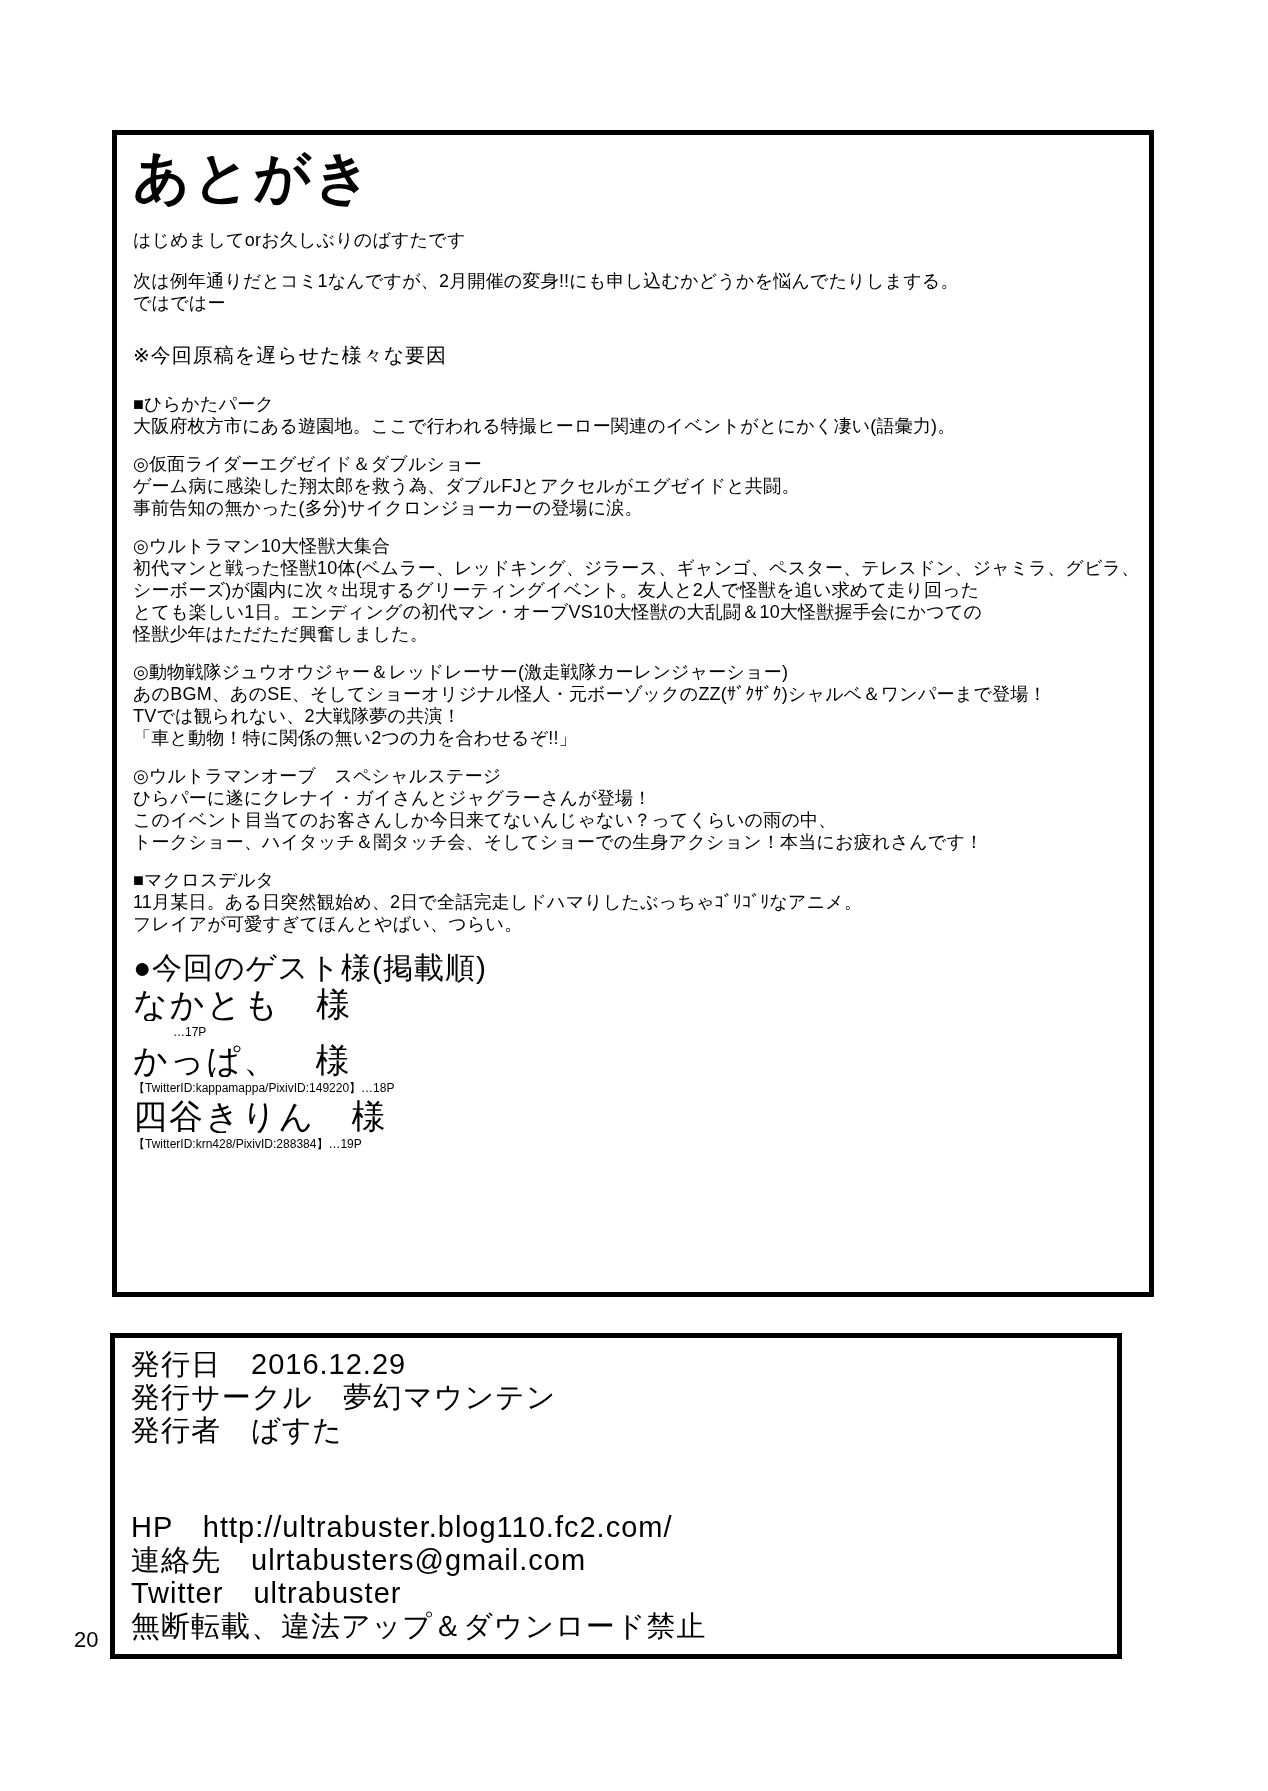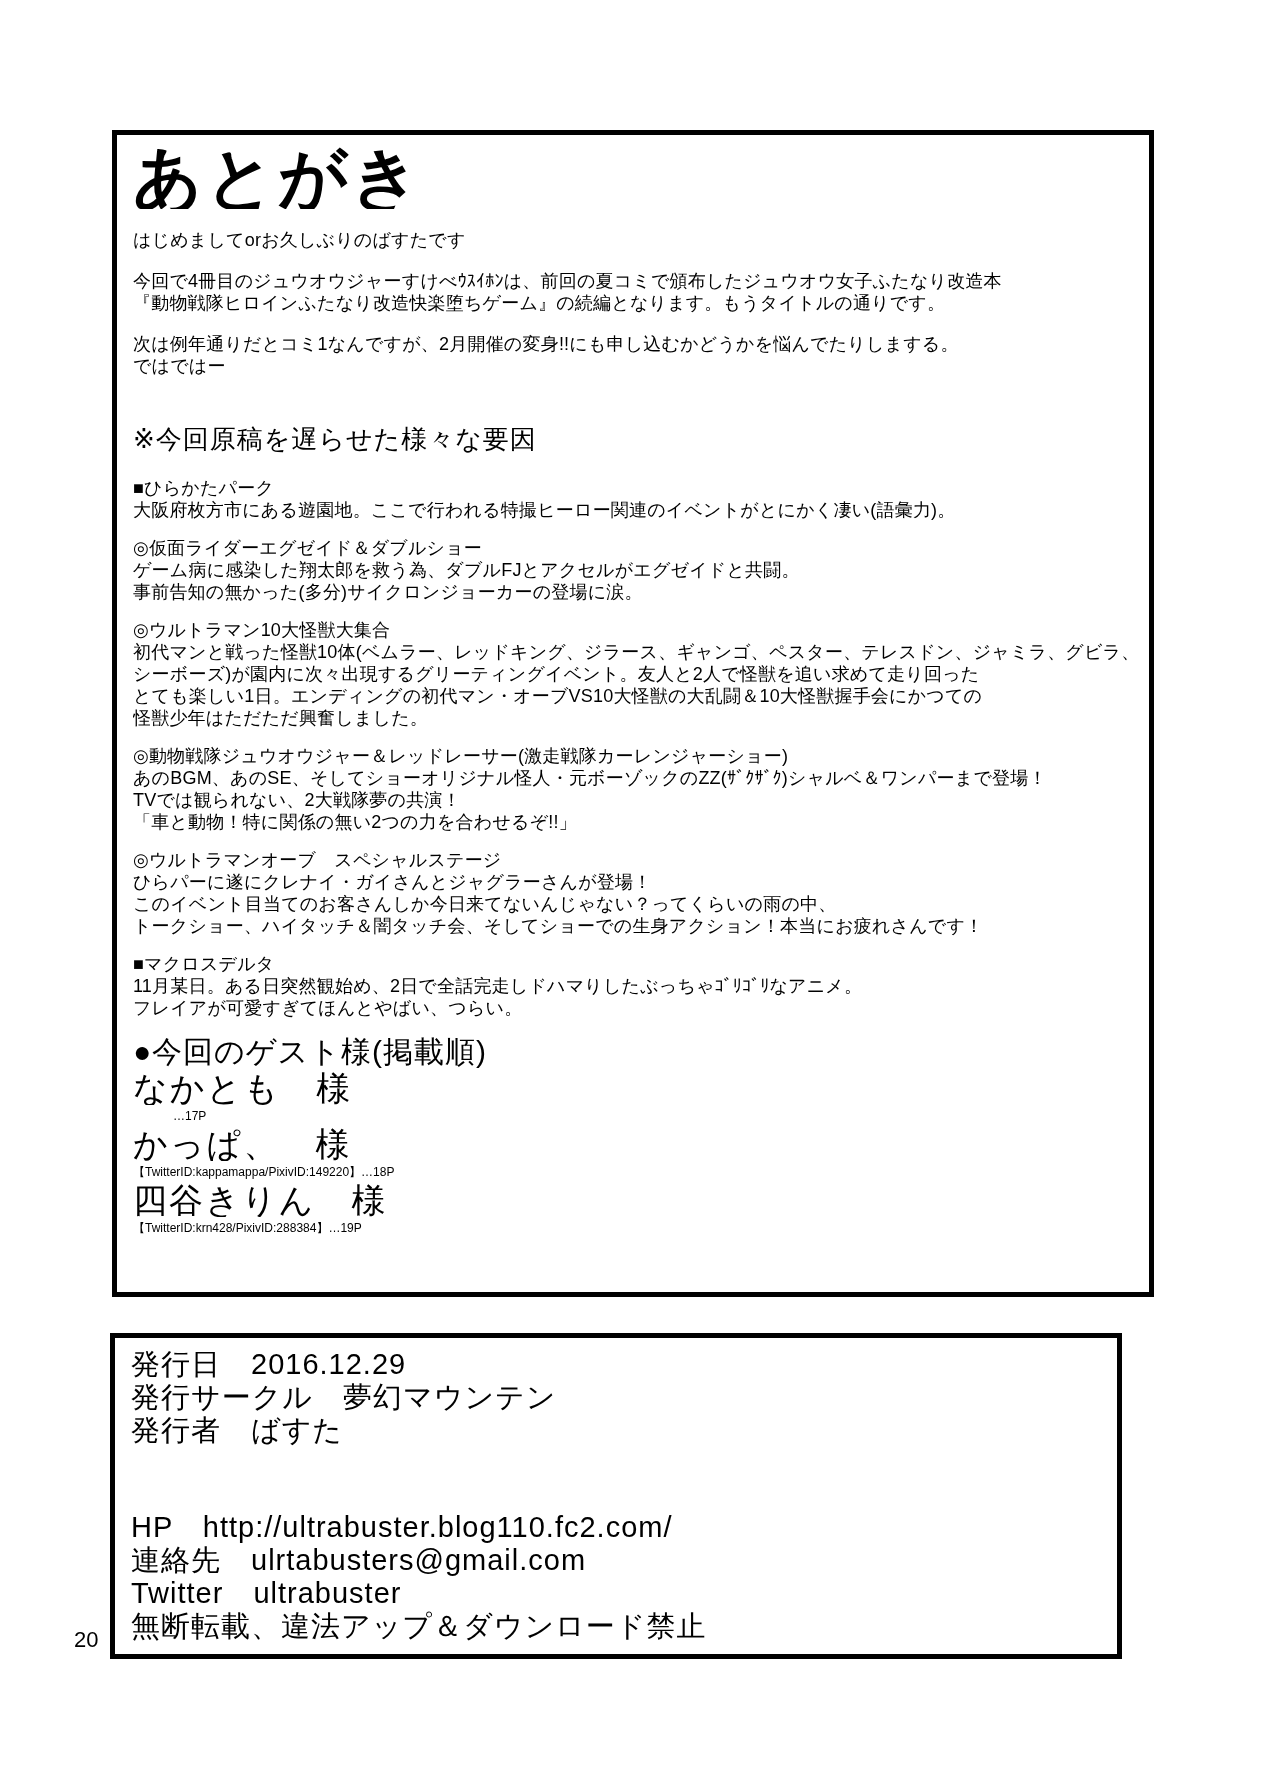--- a/index.html
+++ b/index.html
@@ -22,28 +22,28 @@
     width:1042px; height:1167px;
     padding:8px 10px 0 16px;
   }
   #colophon-box {
     left:110px; top:1333px;
     width:1012px; height:326px;
     padding:10px 12px 8px 16px;
   }
   .ln { white-space:nowrap; overflow:hidden; }
   #afterword-title {
-    font-size:68px; line-height:64px; font-weight:bold;
+    font-size:56px; line-height:64px; font-weight:bold;
     letter-spacing:3px; margin:2px 0 20px 0;
   }
   .body-ln { font-size:18px; line-height:22px; letter-spacing:0.2px; }
   .para { margin-bottom:19px; }
   #delay-heading {
-    font-size:26px; line-height:36px; letter-spacing:1px;
-    margin:44px 0 20px 0;
+    font-size:20px; line-height:36px; letter-spacing:1px;
+    margin:23px 0 20px 0;
   }
   .section { margin-bottom:16px; }
   #guests { margin-top:12px; }
   .guests-heading { font-size:30px; line-height:34px; letter-spacing:1px; margin-bottom:2px; }
   .guest-name { font-size:34px; line-height:34px; letter-spacing:2px; }
   .guest-info { font-size:12px; line-height:22px; }
   .guest-info.indent { padding-left:40px; }
   .colophon-ln { font-size:29px; line-height:33px; letter-spacing:1px; }
   .colophon-gap { height:64px; }
   #page-number {
@@ -52,24 +52,20 @@
   }
 </style>
 </head>
 <body>
 
 <div class="frame" id="afterword-box">
   <div class="ln" id="afterword-title">あとがき</div>
 
   <div class="para">
     <div class="ln body-ln">はじめましてorお久しぶりのばすたです</div>
-  </div>
-  <div class="para">
-    <div class="ln body-ln">今回で4冊目のジュウオウジャーすけべｳｽｲﾎﾝは、前回の夏コミで頒布したジュウオウ女子ふたなり改造本</div>
-    <div class="ln body-ln">『動物戦隊ヒロインふたなり改造快楽堕ちゲーム』の続編となります。もうタイトルの通りです。</div>
   </div>
   <div class="para">
     <div class="ln body-ln">次は例年通りだとコミ1なんですが、2月開催の変身!!にも申し込むかどうかを悩んでたりしまする。</div>
     <div class="ln body-ln">ではではー</div>
   </div>
 
   <div class="ln" id="delay-heading">※今回原稿を遅らせた様々な要因</div>
 
   <div class="section">
     <div class="ln body-ln">■ひらかたパーク</div>

